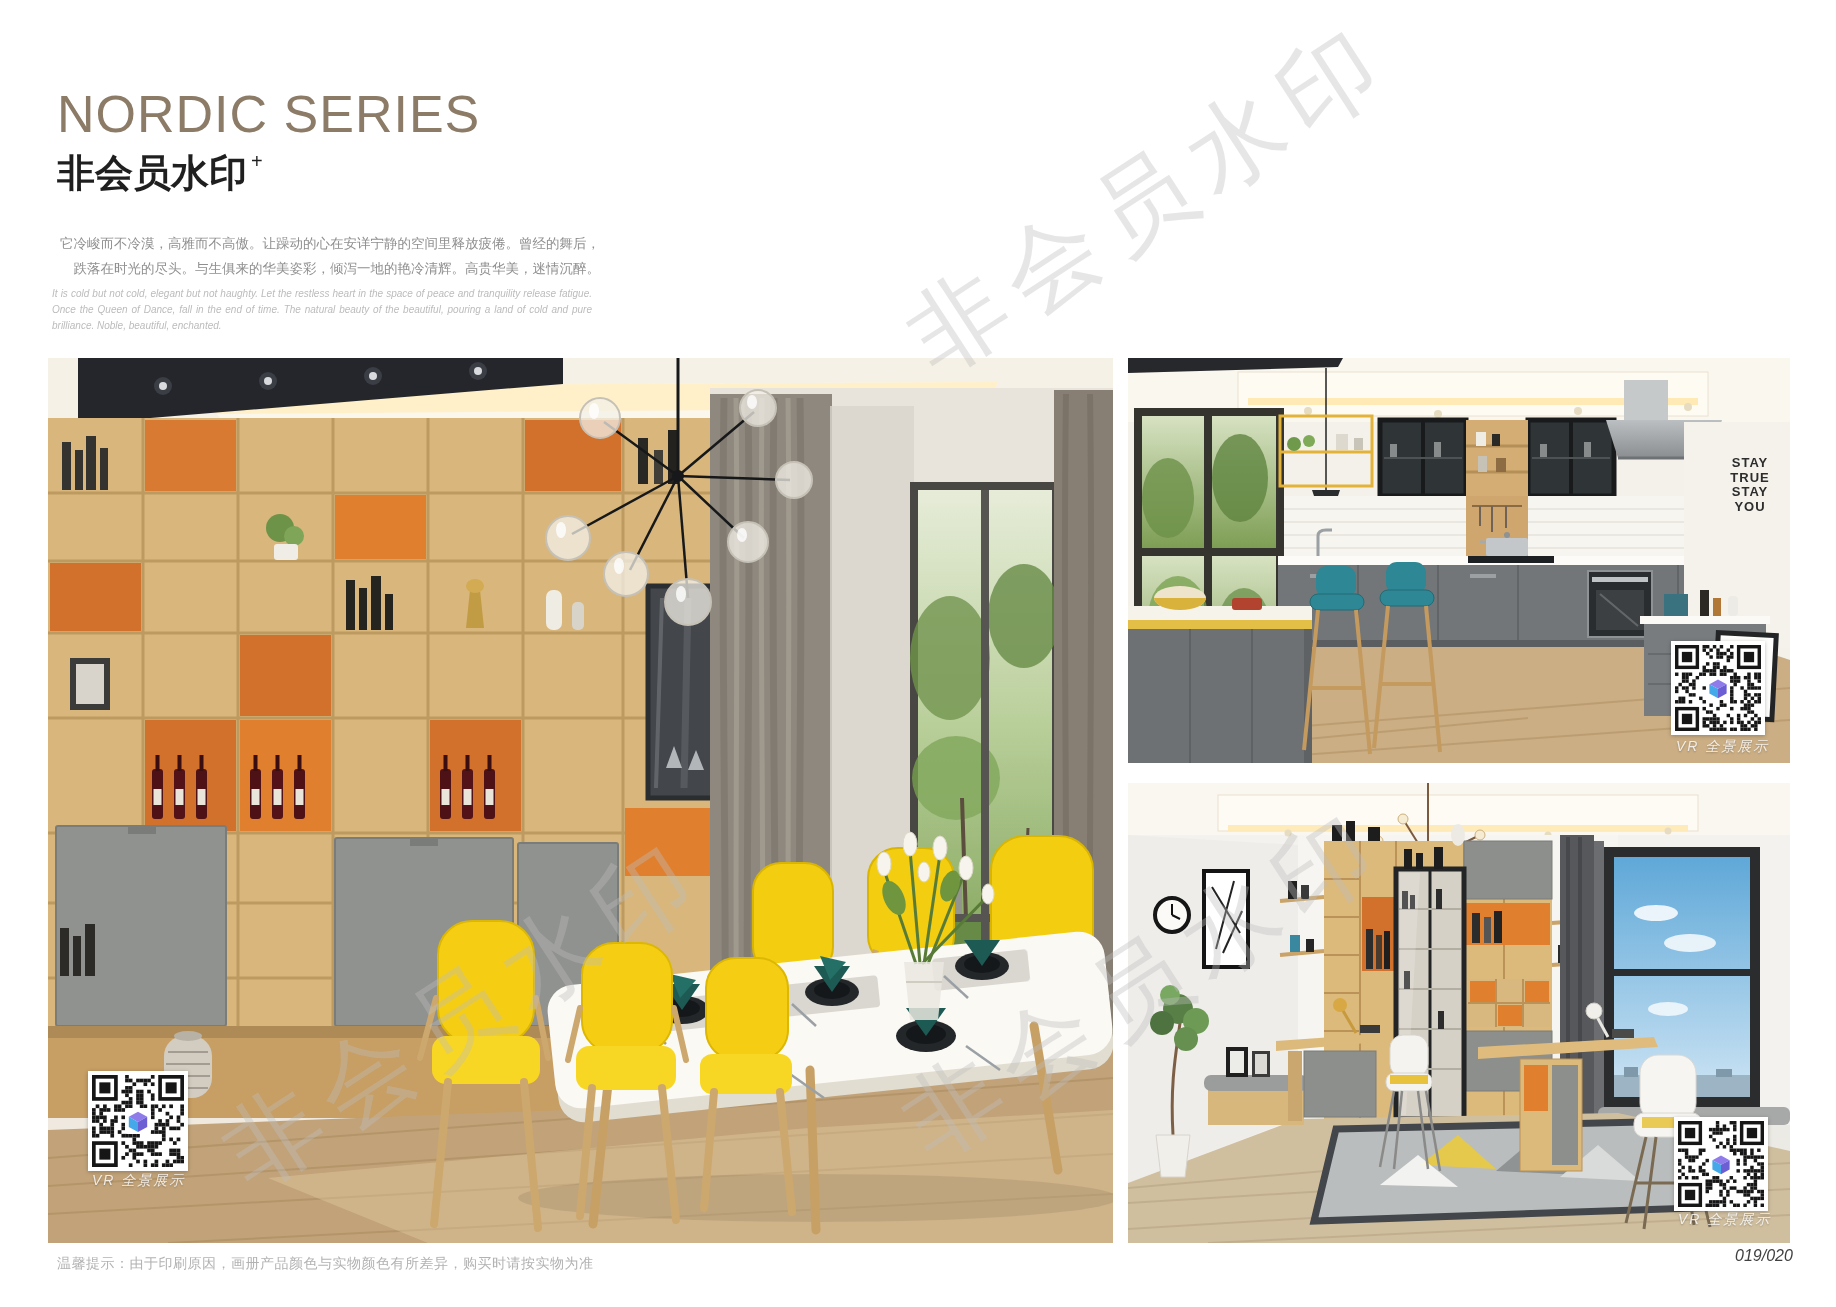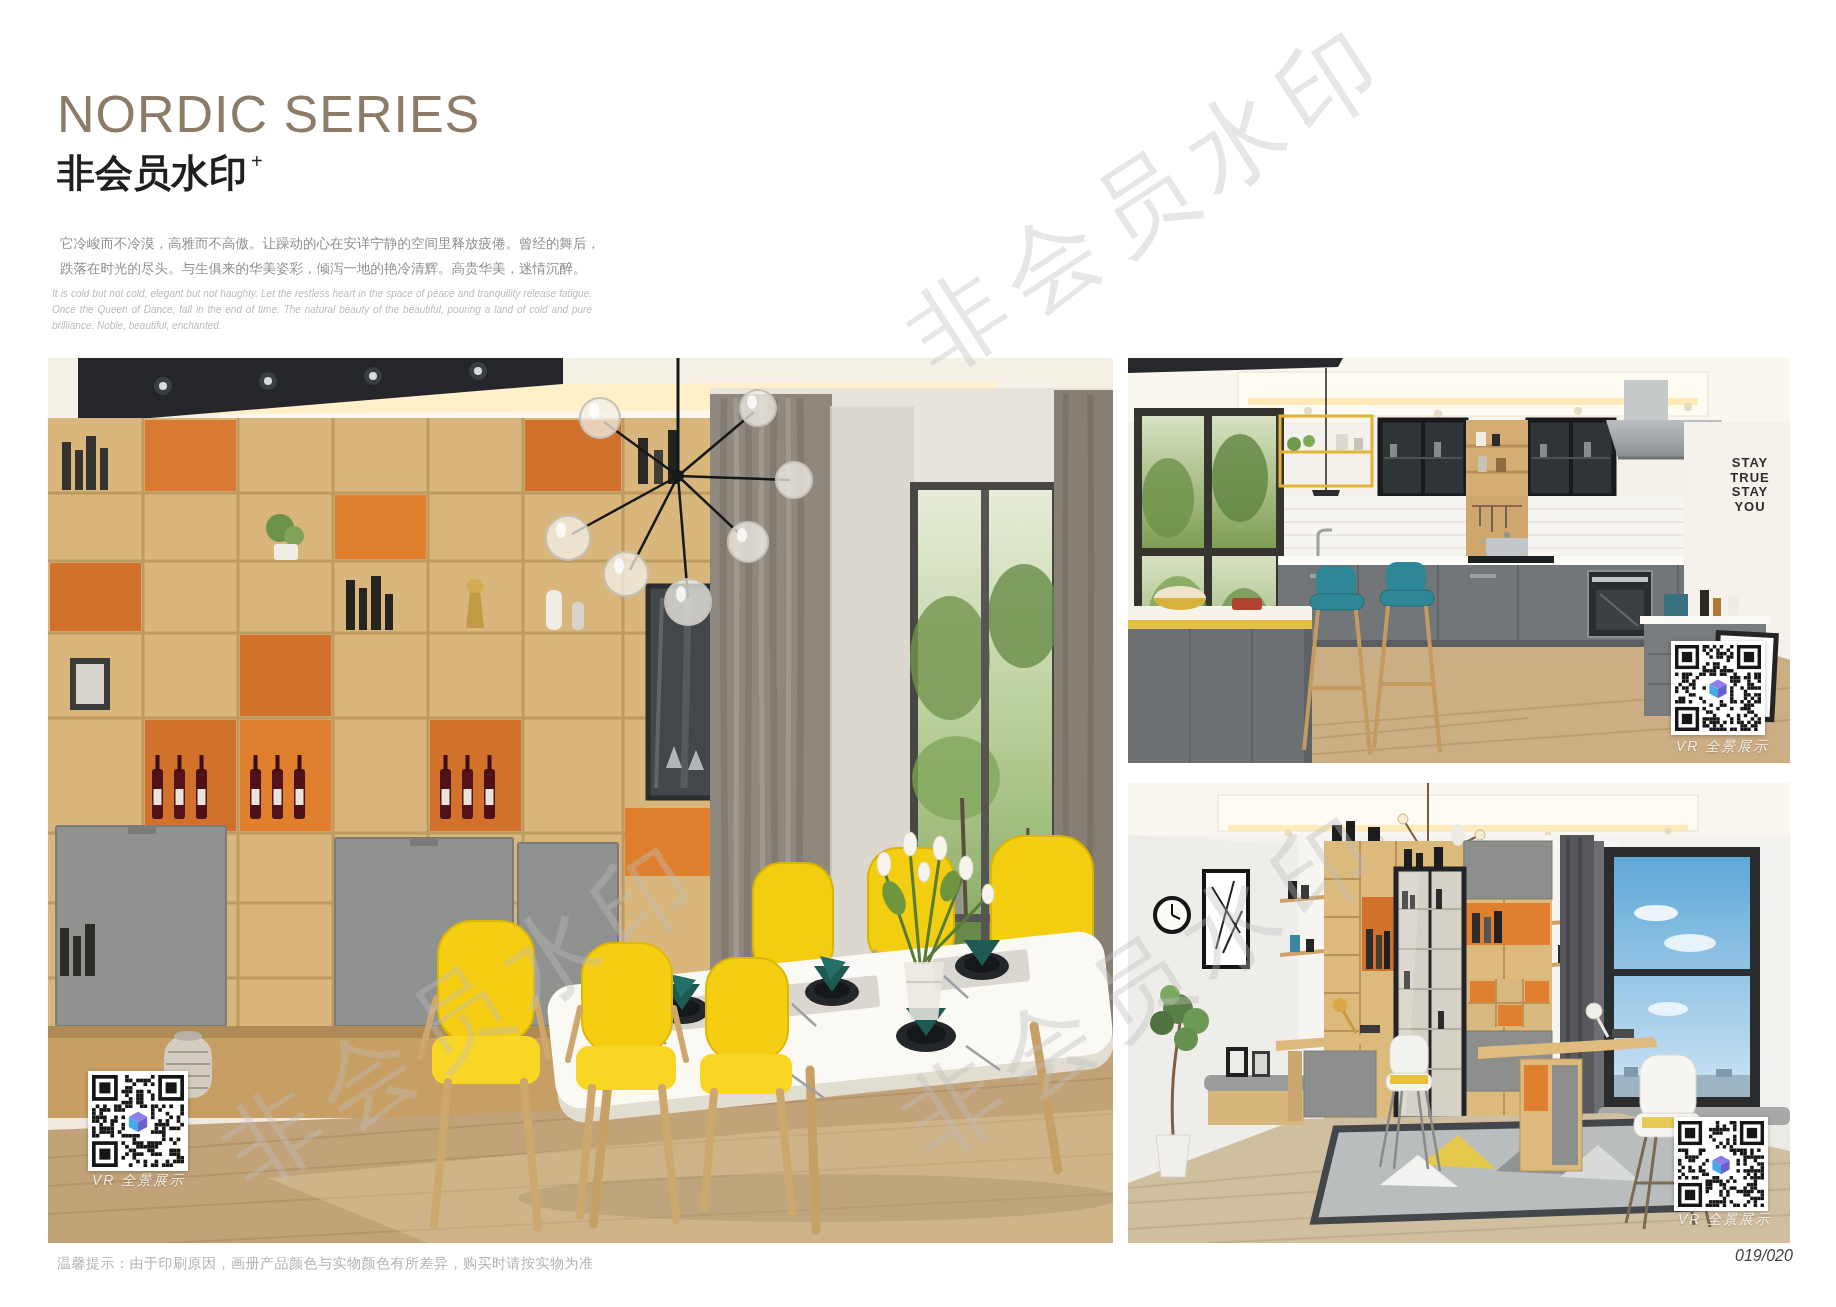--- a/index.html
+++ b/index.html
@@ -4,21 +4,21 @@
 <style>
   html,body{margin:0;padding:0;background:#ffffff;}
   #canvas{position:relative;width:1836px;height:1307px;background:#ffffff;overflow:hidden;
           font-family:"Liberation Sans","DejaVu Sans",sans-serif;}
   
   .title-en{position:absolute;left:57px;top:84px;font-size:52px;font-weight:300;
             letter-spacing:1px;color:#8c7b66;}
   .title-zh{position:absolute;left:57px;top:148px;font-size:38px;font-weight:600;color:#1f1f1f;}
   .title-zh sup{font-size:20px;font-weight:400;vertical-align:18px;margin-left:4px;}
   .desc-zh{position:absolute;left:60px;top:232px;width:540px;font-size:13.5px;line-height:1.85;
-           color:#8f8f8f;}
+           color:#8f8f8f;text-align:right;}
   .desc-en{position:absolute;left:52px;top:286px;width:540px;font-size:10px;line-height:1.62;
            color:#bcbcbc;text-align:justify;font-style:italic;}
   
   .photo{position:absolute;overflow:hidden;background:#3b82f6;}
   #photo-dining{left:48px;top:358px;width:1065px;height:885px;}
   #photo-kitchen{left:1128px;top:358px;width:662px;height:405px;}
   #photo-study{left:1128px;top:783px;width:662px;height:460px;}
   .photo svg.scene{position:absolute;left:0;top:0;width:100%;height:100%;display:block;}
   
   .qr-box{position:absolute;background:#ffffff;padding:4px;box-shadow:0 1px 4px rgba(0,0,0,.25);}

